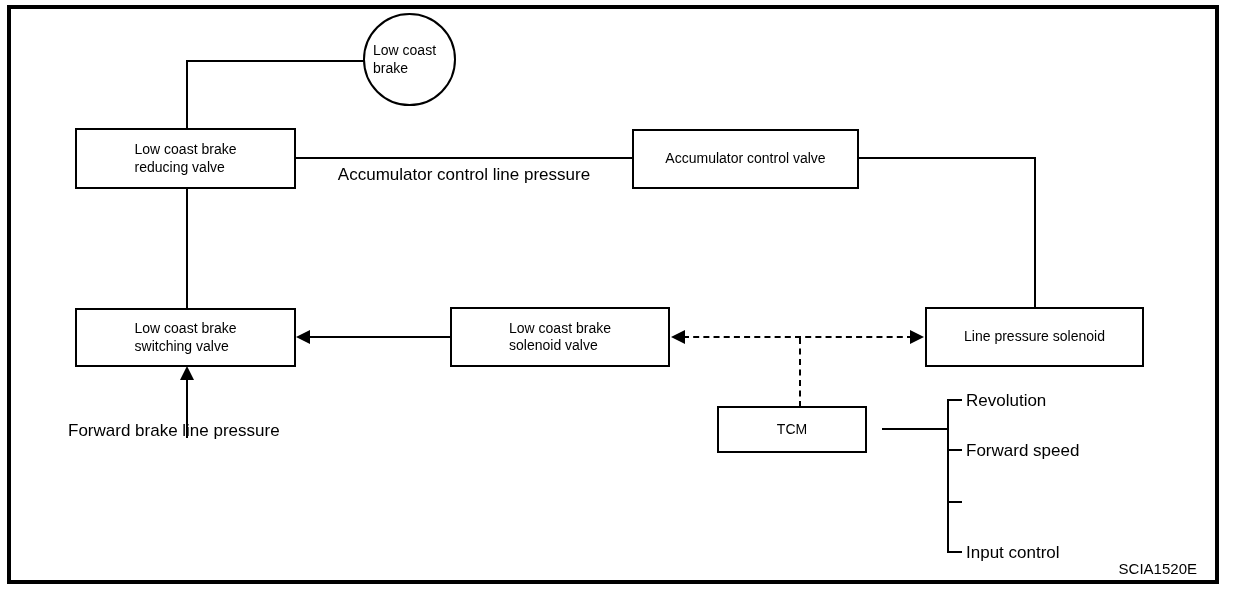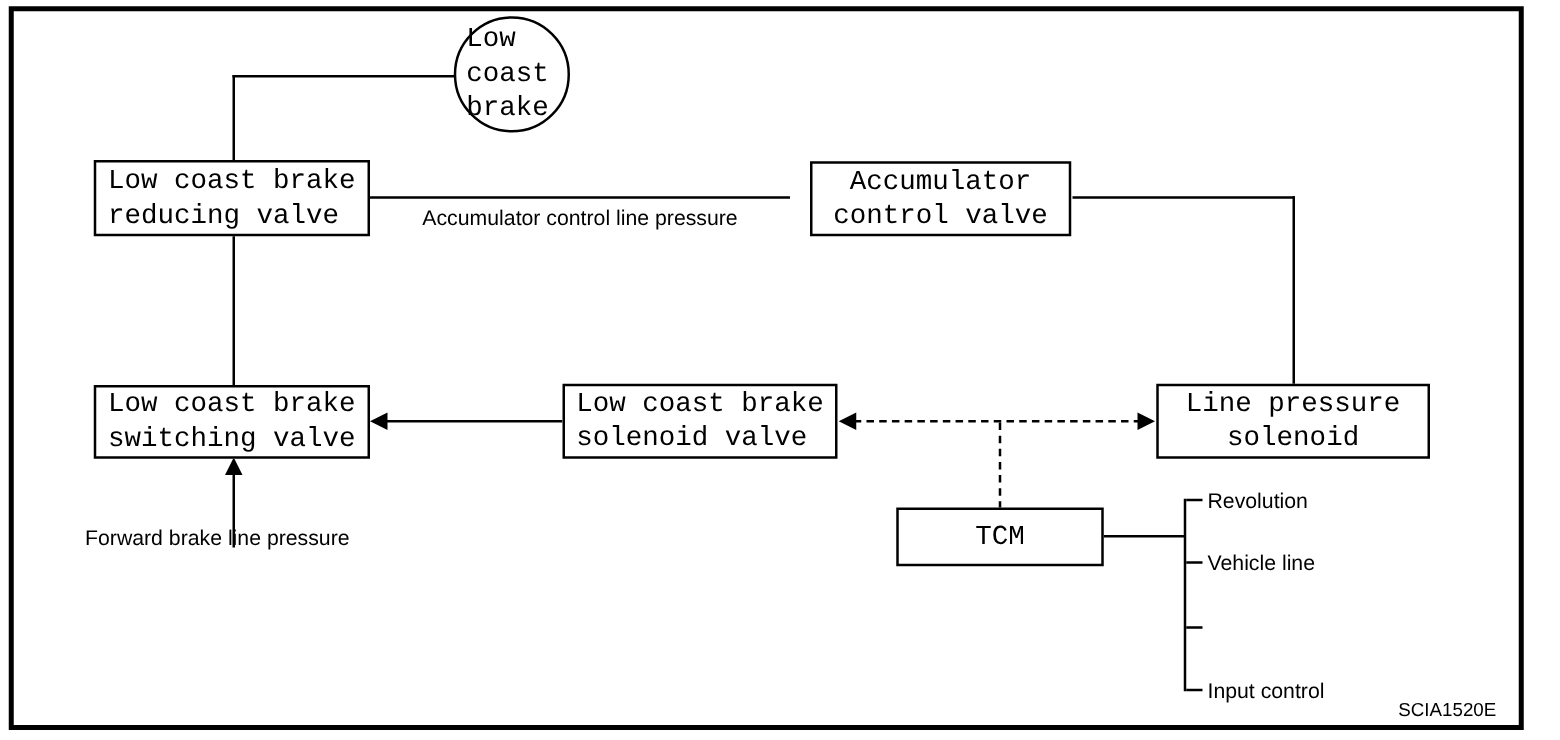--- a/index.html
+++ b/index.html
@@ -26,24 +26,23 @@
   .node {
     position: absolute;
     border: 2px solid #000;
     background: #fff;
     display: flex;
     align-items: center;
     justify-content: center;
   }
   .node .lbl {
     white-space: pre-line;
-    font-size: 22px;
+    font-size: 14px;
     line-height: 1.25;
     text-align: left;
-    font-family: Liberation Mono, monospace;
   }
   .node.center .lbl { text-align: center; }
   .circle {
     border-radius: 50%;
     justify-content: flex-start;
     padding-left: 8px;
   }
   .hline { position: absolute; height: 2px; background: #000; }
   .vline { position: absolute; width: 2px; background: #000; }
   .hdash { position: absolute; height: 0; border-top: 2px dashed #000; }
@@ -95,45 +94,45 @@
   <div class="node circle" style="left:363px; top:13px; width:93px; height:93px;">
     <span class="lbl">Low coast
 brake</span>
   </div>
 
   <div class="node" style="left:75px; top:128px; width:221px; height:61px;">
     <span class="lbl">Low coast brake
 reducing valve</span>
   </div>
 
-  <div class="node center" style="left:648px; top:129px; width:209px; height:60px;">
+  <div class="node center" style="left:632px; top:129px; width:227px; height:60px;">
     <span class="lbl">Accumulator control valve</span>
   </div>
 
   <div class="node" style="left:75px; top:308px; width:221px; height:59px;">
     <span class="lbl">Low coast brake
 switching valve</span>
   </div>
 
   <div class="node" style="left:450px; top:307px; width:220px; height:60px;">
     <span class="lbl">Low coast brake
 solenoid valve</span>
   </div>
 
   <div class="node center" style="left:925px; top:307px; width:219px; height:60px;">
     <span class="lbl">Line pressure solenoid</span>
   </div>
 
-  <div class="node center" style="left:717px; top:406px; width:166px; height:47px;">
+  <div class="node center" style="left:717px; top:406px; width:150px; height:47px;">
     <span class="lbl">TCM</span>
   </div>
 
   <div class="txt txt-center" style="left:296px; top:134px; width:336px;margin-top:31px;">Accumulator control line pressure</div>
 
   <div class="txt" style="left:68px; top:421px;">Forward brake line pressure</div>
 
   <div class="txt" style="left:966px; top:391px;">Revolution</div>
-  <div class="txt" style="left:966px; top:441px;">Vehicle line</div>
+  <div class="txt" style="left:966px; top:441px;">Forward speed</div>
   <div class="txt" style="left:966px; top:543px;">Input control</div>
 
   <div class="txt figcode" style="left:1095px; top:560px; width:102px;">SCIA1520E</div>
 
 </div>
 
 </body></html>

